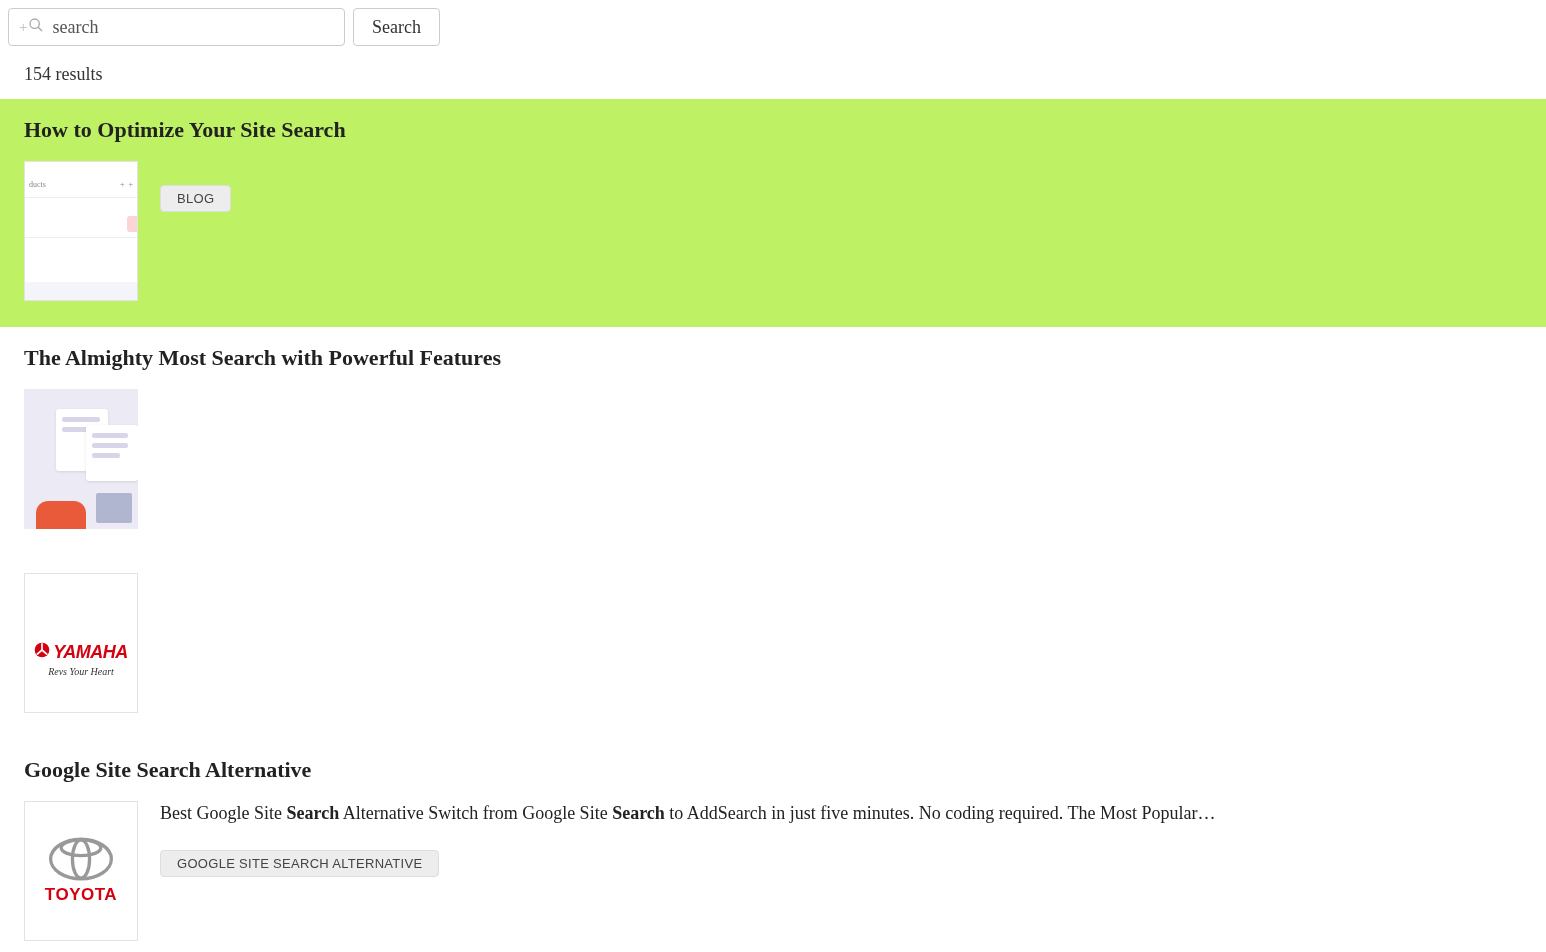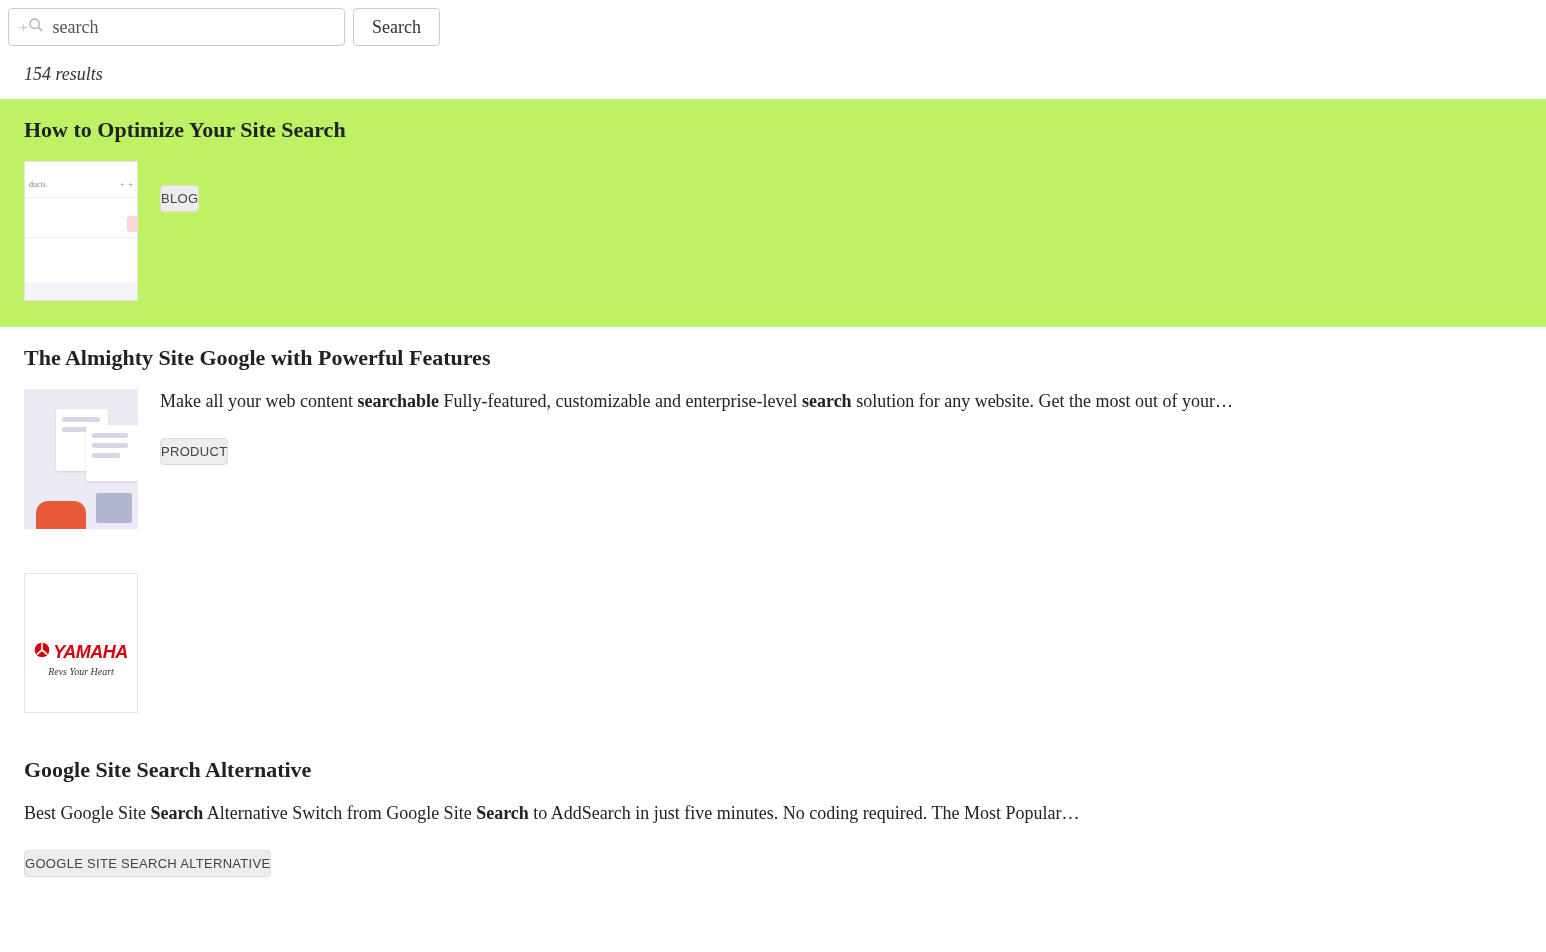--- a/index.html
+++ b/index.html
@@ -65,21 +65,20 @@
       border: 1px solid #ccc;
       border-radius: 4px;
       padding: 8px 18px;
       height: 38px;
       cursor: pointer;
     }
     .results-count {
       font-size: 18px;
       color: #333;
       padding: 10px 0 14px 24px;
-      font-style: italic;
     }
     .result-item {
       padding: 18px 8px 26px 24px;
     }
     .result-item.highlighted {
       background: #bef264;
     }
     .result-title {
       font-size: 22px;
       font-weight: bold;
@@ -116,21 +115,21 @@
       font-weight: bold;
     }
     .tag {
       display: inline-block;
       font-family: -apple-system, BlinkMacSystemFont, 'Segoe UI', Arial, sans-serif;
       font-size: 13px;
       color: #444;
       background: #ededed;
       border: 1px solid #ddd;
       border-radius: 4px;
-      padding: 5px 0;
+      padding: 5px 16px;
       margin-top: 24px;
       letter-spacing: 0.3px;
     }
     
     .thumb-1 {
       position: relative;
       overflow: hidden;
     }
     .thumb-1 .row {
       position: absolute;
@@ -215,51 +214,58 @@
             <span></span>
             <span>+</span>
           </div>
     <div class="badge"></div>
     <div class="foot"></div>
   </div>
 <div class="result-right"><span class="tag">BLOG</span></div>
       </div>
     </div>
     <div class="result-item">
-      <h2 class="result-title">The Almighty Site Google with Powerful Features</h2>
+      <h2 class="result-title">The Almighty Most Search with Powerful Features</h2>
       <div class="result-body">
   <div class="thumb thumb-2">
     <div class="card c1">
             <div class="line" style="left:6px;top:8px;width:38px;"></div>
             <div class="line" style="left:6px;top:18px;width:30px;"></div>
           </div>
     <div class="card c2">
             <div class="line" style="left:6px;top:8px;width:36px;"></div>
             <div class="line" style="left:6px;top:18px;width:36px;"></div>
             <div class="line" style="left:6px;top:28px;width:28px;"></div>
           </div>
     <div class="desk"></div>
     <div class="person"></div>
   </div>
-<div class="result-right"><div class="snippet">Make all your web content <strong>searchable</strong> Fully-featured, customizable and enterprise-level <strong>search</strong> solution for any website. Get the most out of your…</div><span class="tag">PRODUCT</span></div>
       </div>
     </div>
     <div class="result-item">
       <div class="result-body">
   <div class="thumb thumb-3">
     <div class="yamaha">
       <span class="forks"><svg viewBox="0 0 24 24">
                 <circle cx="12" cy="12" r="11" fill="#d4010f"></circle>
                 <path d="M12 2 L12 12 M12 12 L4 19 M12 12 L20 19" stroke="#fff" stroke-width="2.5" fill="none"></path>
               </svg></span>
       <span>YAMAHA</span>
     </div>
     <div class="tagline">Revs Your Heart</div>
   </div>
       </div>
     </div>
     <div class="result-item">
       <h2 class="result-title">Google Site Search Alternative</h2>
       <div class="result-body">
+  <div class="thumb thumb-4">
+    <svg viewBox="0 0 100 66">
+      <ellipse cx="50" cy="33" rx="46" ry="30" fill="none" stroke="#999" stroke-width="5"></ellipse>
+      <ellipse cx="50" cy="33" rx="13" ry="29" fill="none" stroke="#999" stroke-width="5"></ellipse>
+      <ellipse cx="50" cy="16" rx="30" ry="12" fill="none" stroke="#999" stroke-width="5"></ellipse>
+    </svg>
+    <div class="toyota-text">TOYOTA</div>
+  </div>
 <div class="result-right"><div class="snippet">Best Google Site <strong>Search</strong> Alternative Switch from Google Site <strong>Search</strong> to AddSearch in just five minutes. No coding required. The Most Popular…</div><span class="tag">GOOGLE SITE SEARCH ALTERNATIVE</span></div>
       </div>
     </div>
   </div>
 
 </body></html>

